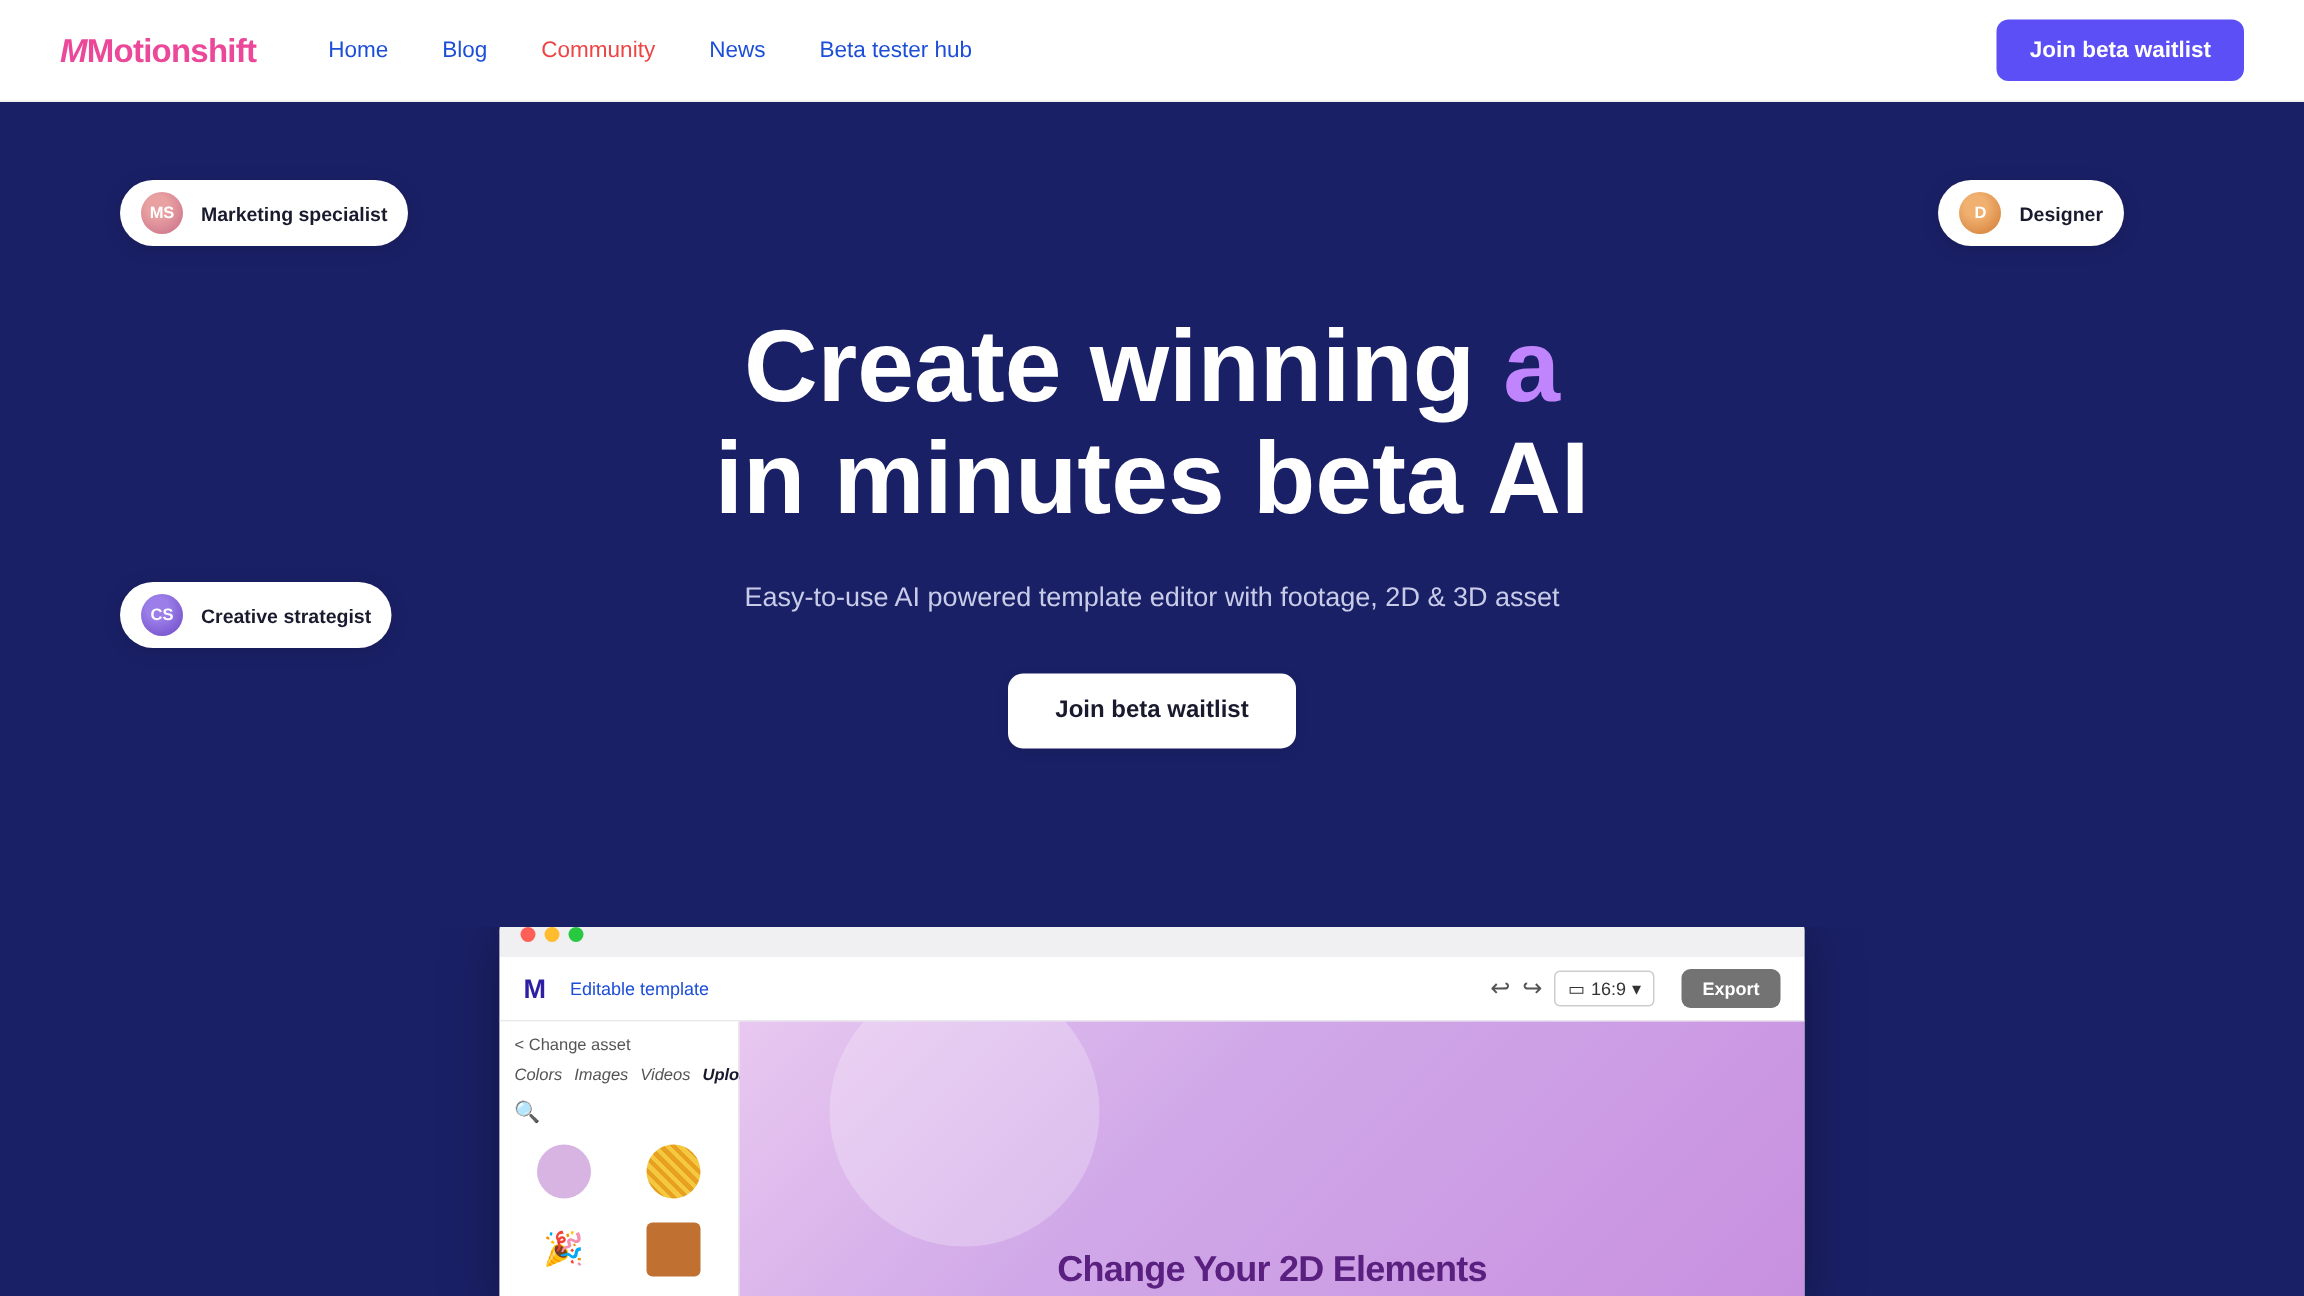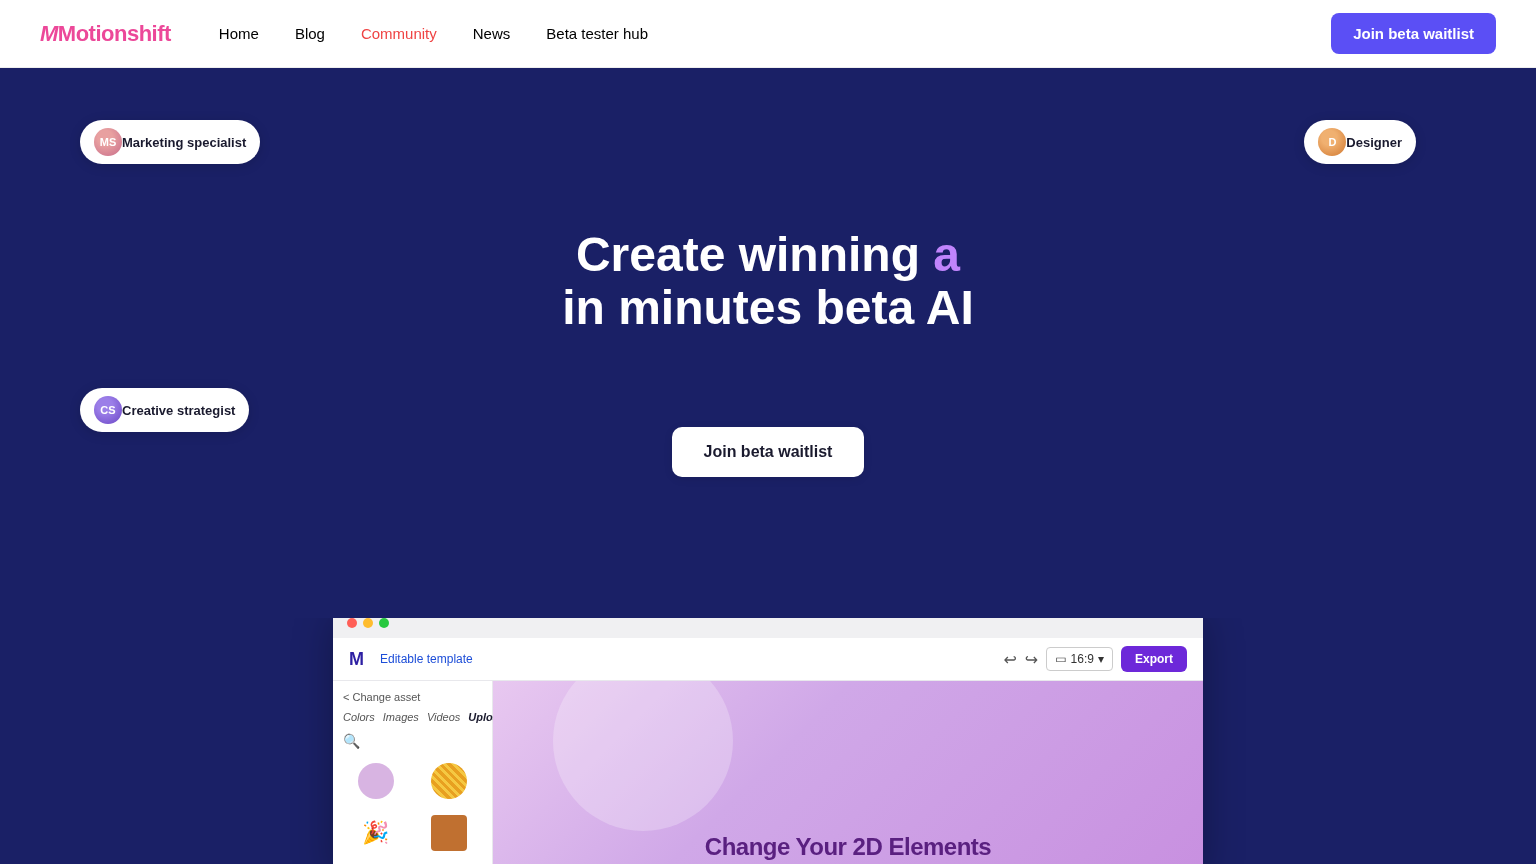--- a/index.html
+++ b/index.html
@@ -16,21 +16,21 @@
       font-style: italic;
     }
     .nav-links {
       display: flex;
       gap: 36px;
       list-style: none;
       flex: 1;
     }
     .nav-links a {
       text-decoration: none;
-      color: #000000;
+      color: #1d4ed8;
       font-size: 15px;
       font-weight: 500;
     }
     .nav-links a.active {
       color: #ef4444;
     }
     .nav-cta {
       background: #5b4ff5;
       color: #fff;
       border: none;
@@ -52,21 +52,21 @@
       position: relative;
       padding: 60px 20px 40px;
       overflow: hidden;
     }
 
     
     .badge {
       position: absolute;
       display: flex;
       align-items: center;
-      gap: 0;
+      gap: 12px;
       background: #fff;
       border-radius: 24px;
       padding: 8px 14px;
       font-size: 13px;
       font-weight: 600;
       color: #1a1a2e;
       box-shadow: 0 2px 12px rgba(0,0,0,0.15);
     }
     .badge .avatar {
       width: 28px;
@@ -97,21 +97,21 @@
     .av-orange { background: radial-gradient(circle at 40% 35%, #f0b070 30%, #d07830 100%); }
     .av-blue { background: radial-gradient(circle at 40% 35%, #70a0f0 30%, #3060c0 100%); }
 
     
     .hero-content {
       text-align: center;
       z-index: 2;
       max-width: 700px;
     }
     .hero-title {
-      font-size: 48px;
+      font-size: 68px;
       font-weight: 800;
       color: #fff;
       line-height: 1.1;
       margin-bottom: 28px;
     }
     .hero-title .accent {
       color: #c084fc;
     }
     .hero-subtitle {
       font-size: 18px;
@@ -182,28 +182,29 @@
       gap: 4px;
       border: 1px solid #ccc;
       border-radius: 4px;
       padding: 4px 8px;
       font-size: 12px;
       color: #333;
       cursor: pointer;
       background: #fff;
     }
     .export-btn {
-      background: #6d28d9;
+      background: #737373;
       color: #fff;
       border: none;
       border-radius: 6px;
       padding: 6px 14px;
       font-size: 12px;
       font-weight: 600;
       cursor: pointer;
+      margin-left: 10px;
     }
 
     .app-body {
       display: flex;
       height: 190px;
     }
     .sidebar-panel {
       width: 160px;
       background: #fff;
       border-right: 1px solid #e8e8ec;
@@ -309,21 +310,21 @@
   </div>
 
 
   <div class="hero-content">
     <h1 class="hero-title">
       <span>Create winning</span>
       <span class="accent">a</span><br>
       <span>in minutes beta AI</span>
     </h1>
     <p class="hero-subtitle">
-      <br>
+      <span>Easy-to-use AI powered template editor with footage, 2D &amp; 3D asset</span><br>
     </p>
     <button class="hero-cta">Join beta waitlist</button>
   </div>
 </section>
 
 <div class="preview-wrapper">
   <div class="app-window">
 
     <div class="window-titlebar">
       <div class="dot dot-red"></div>

